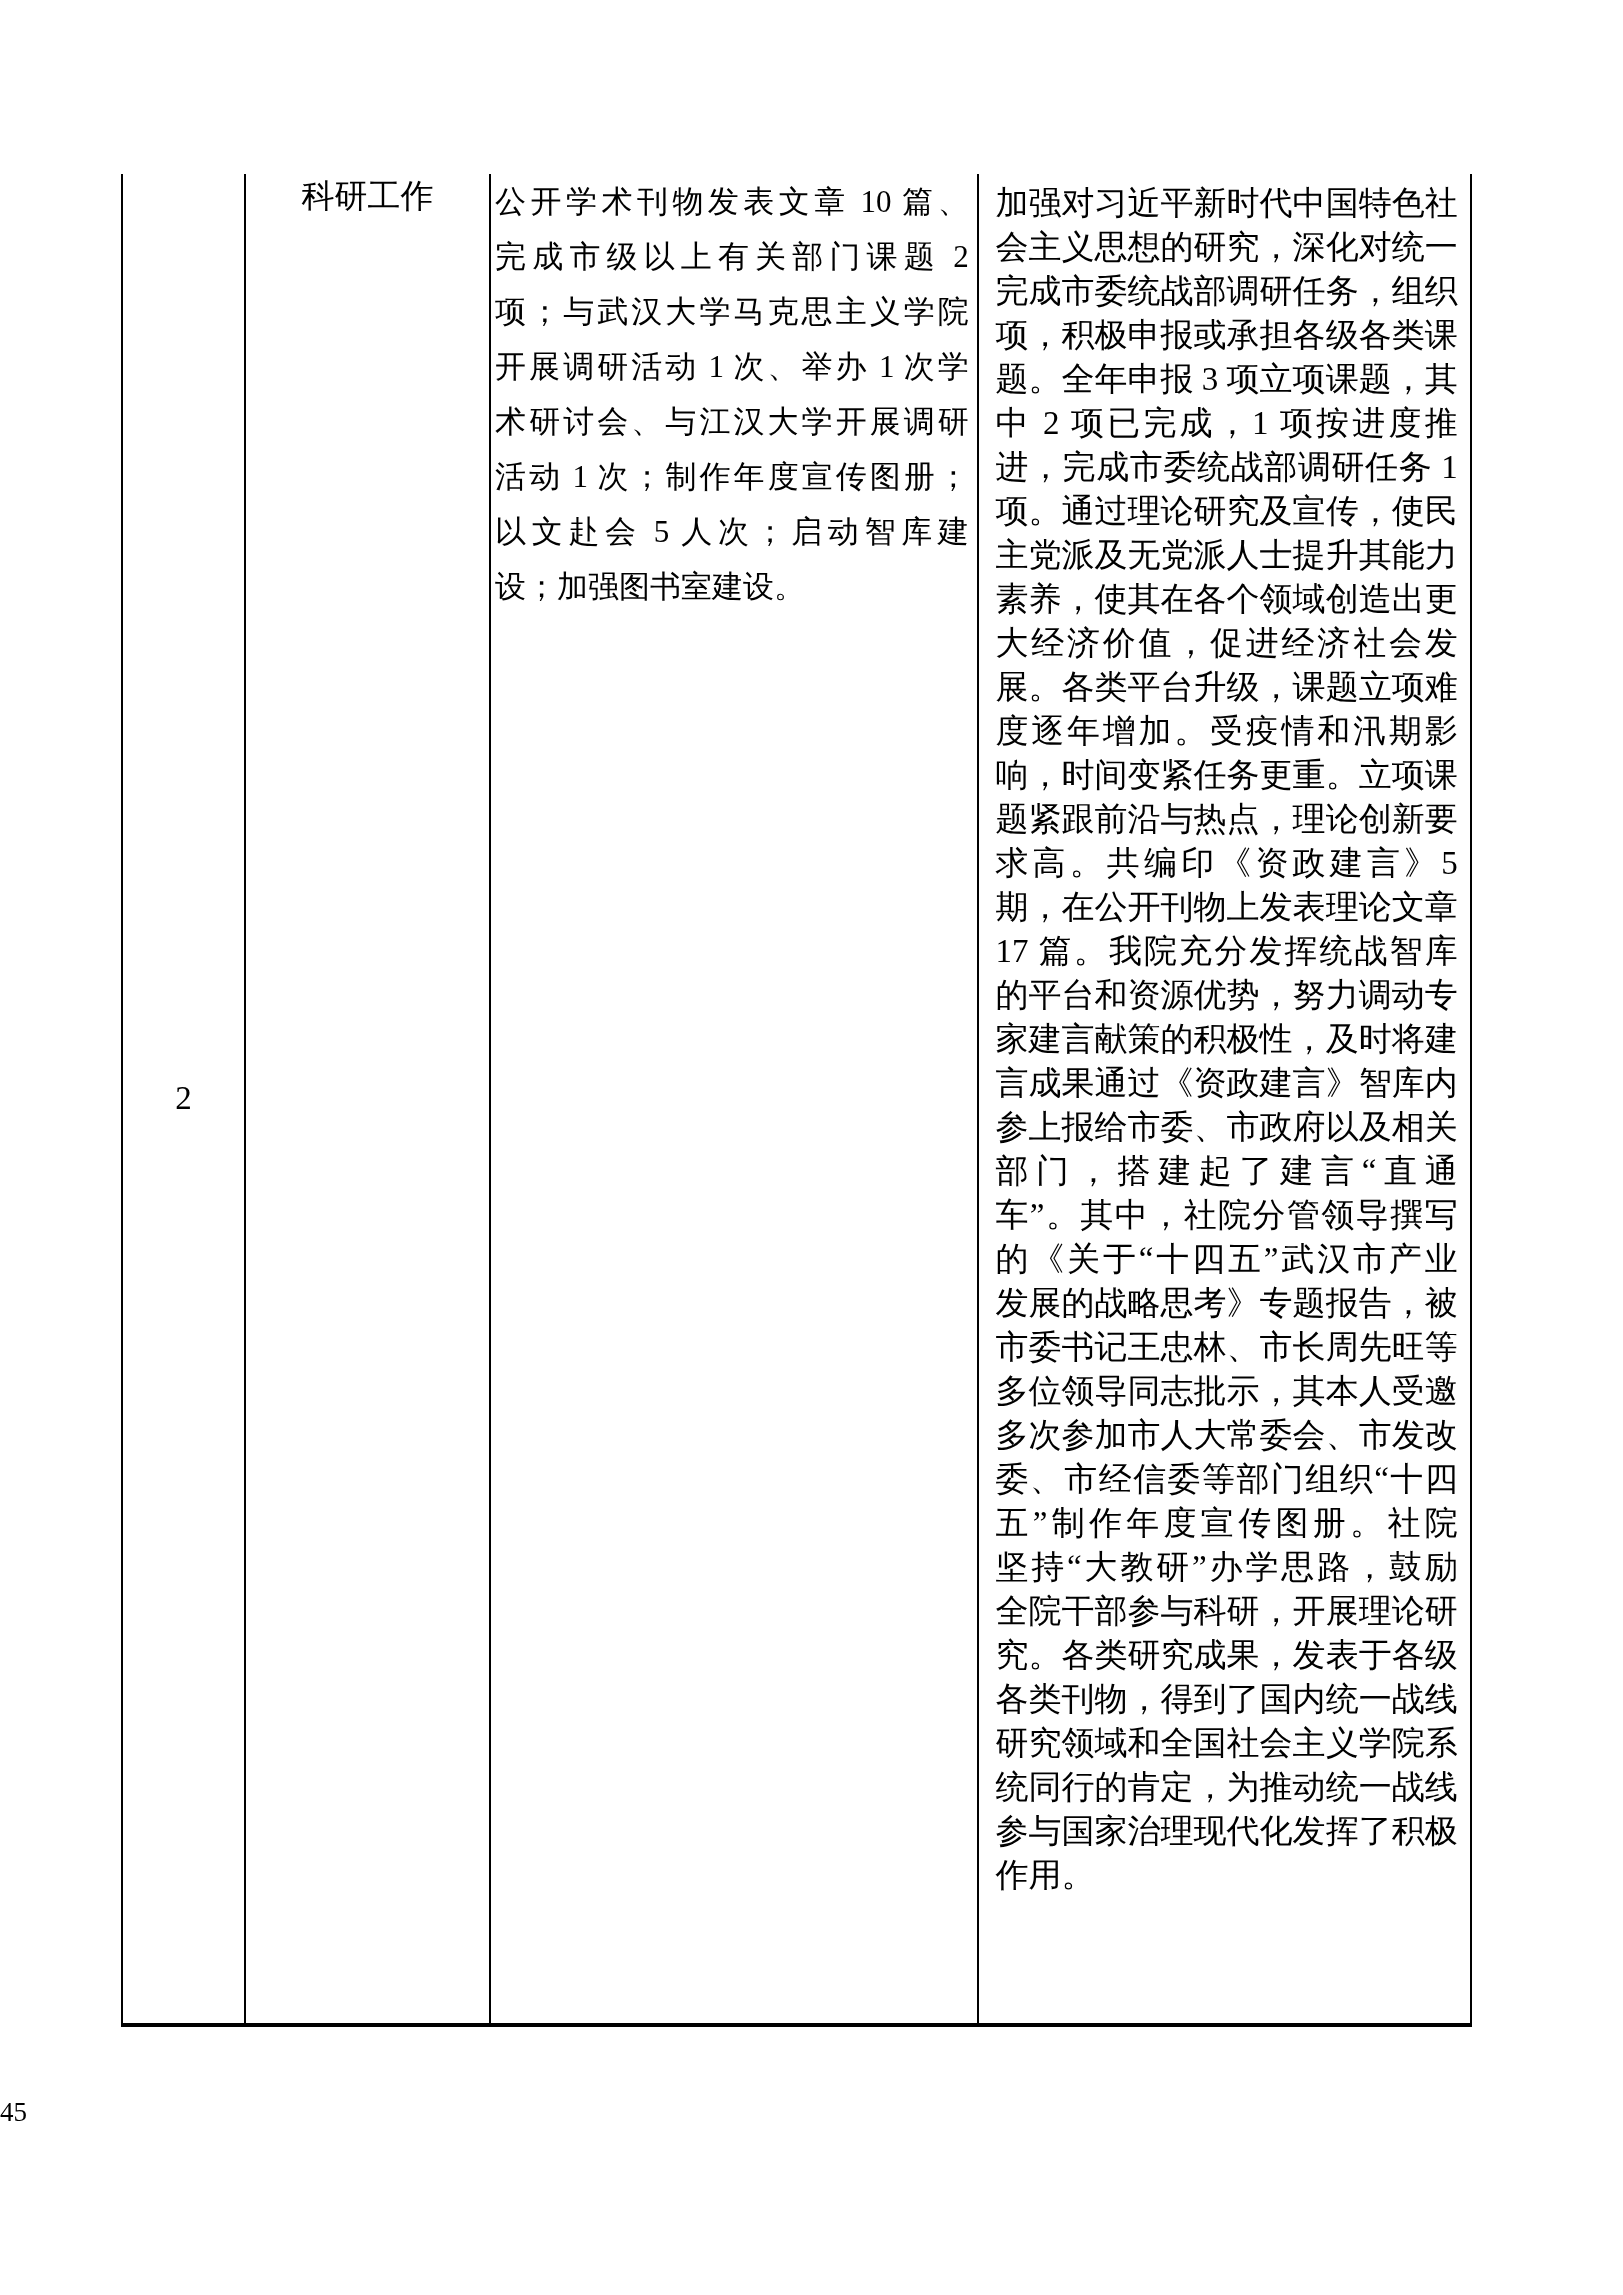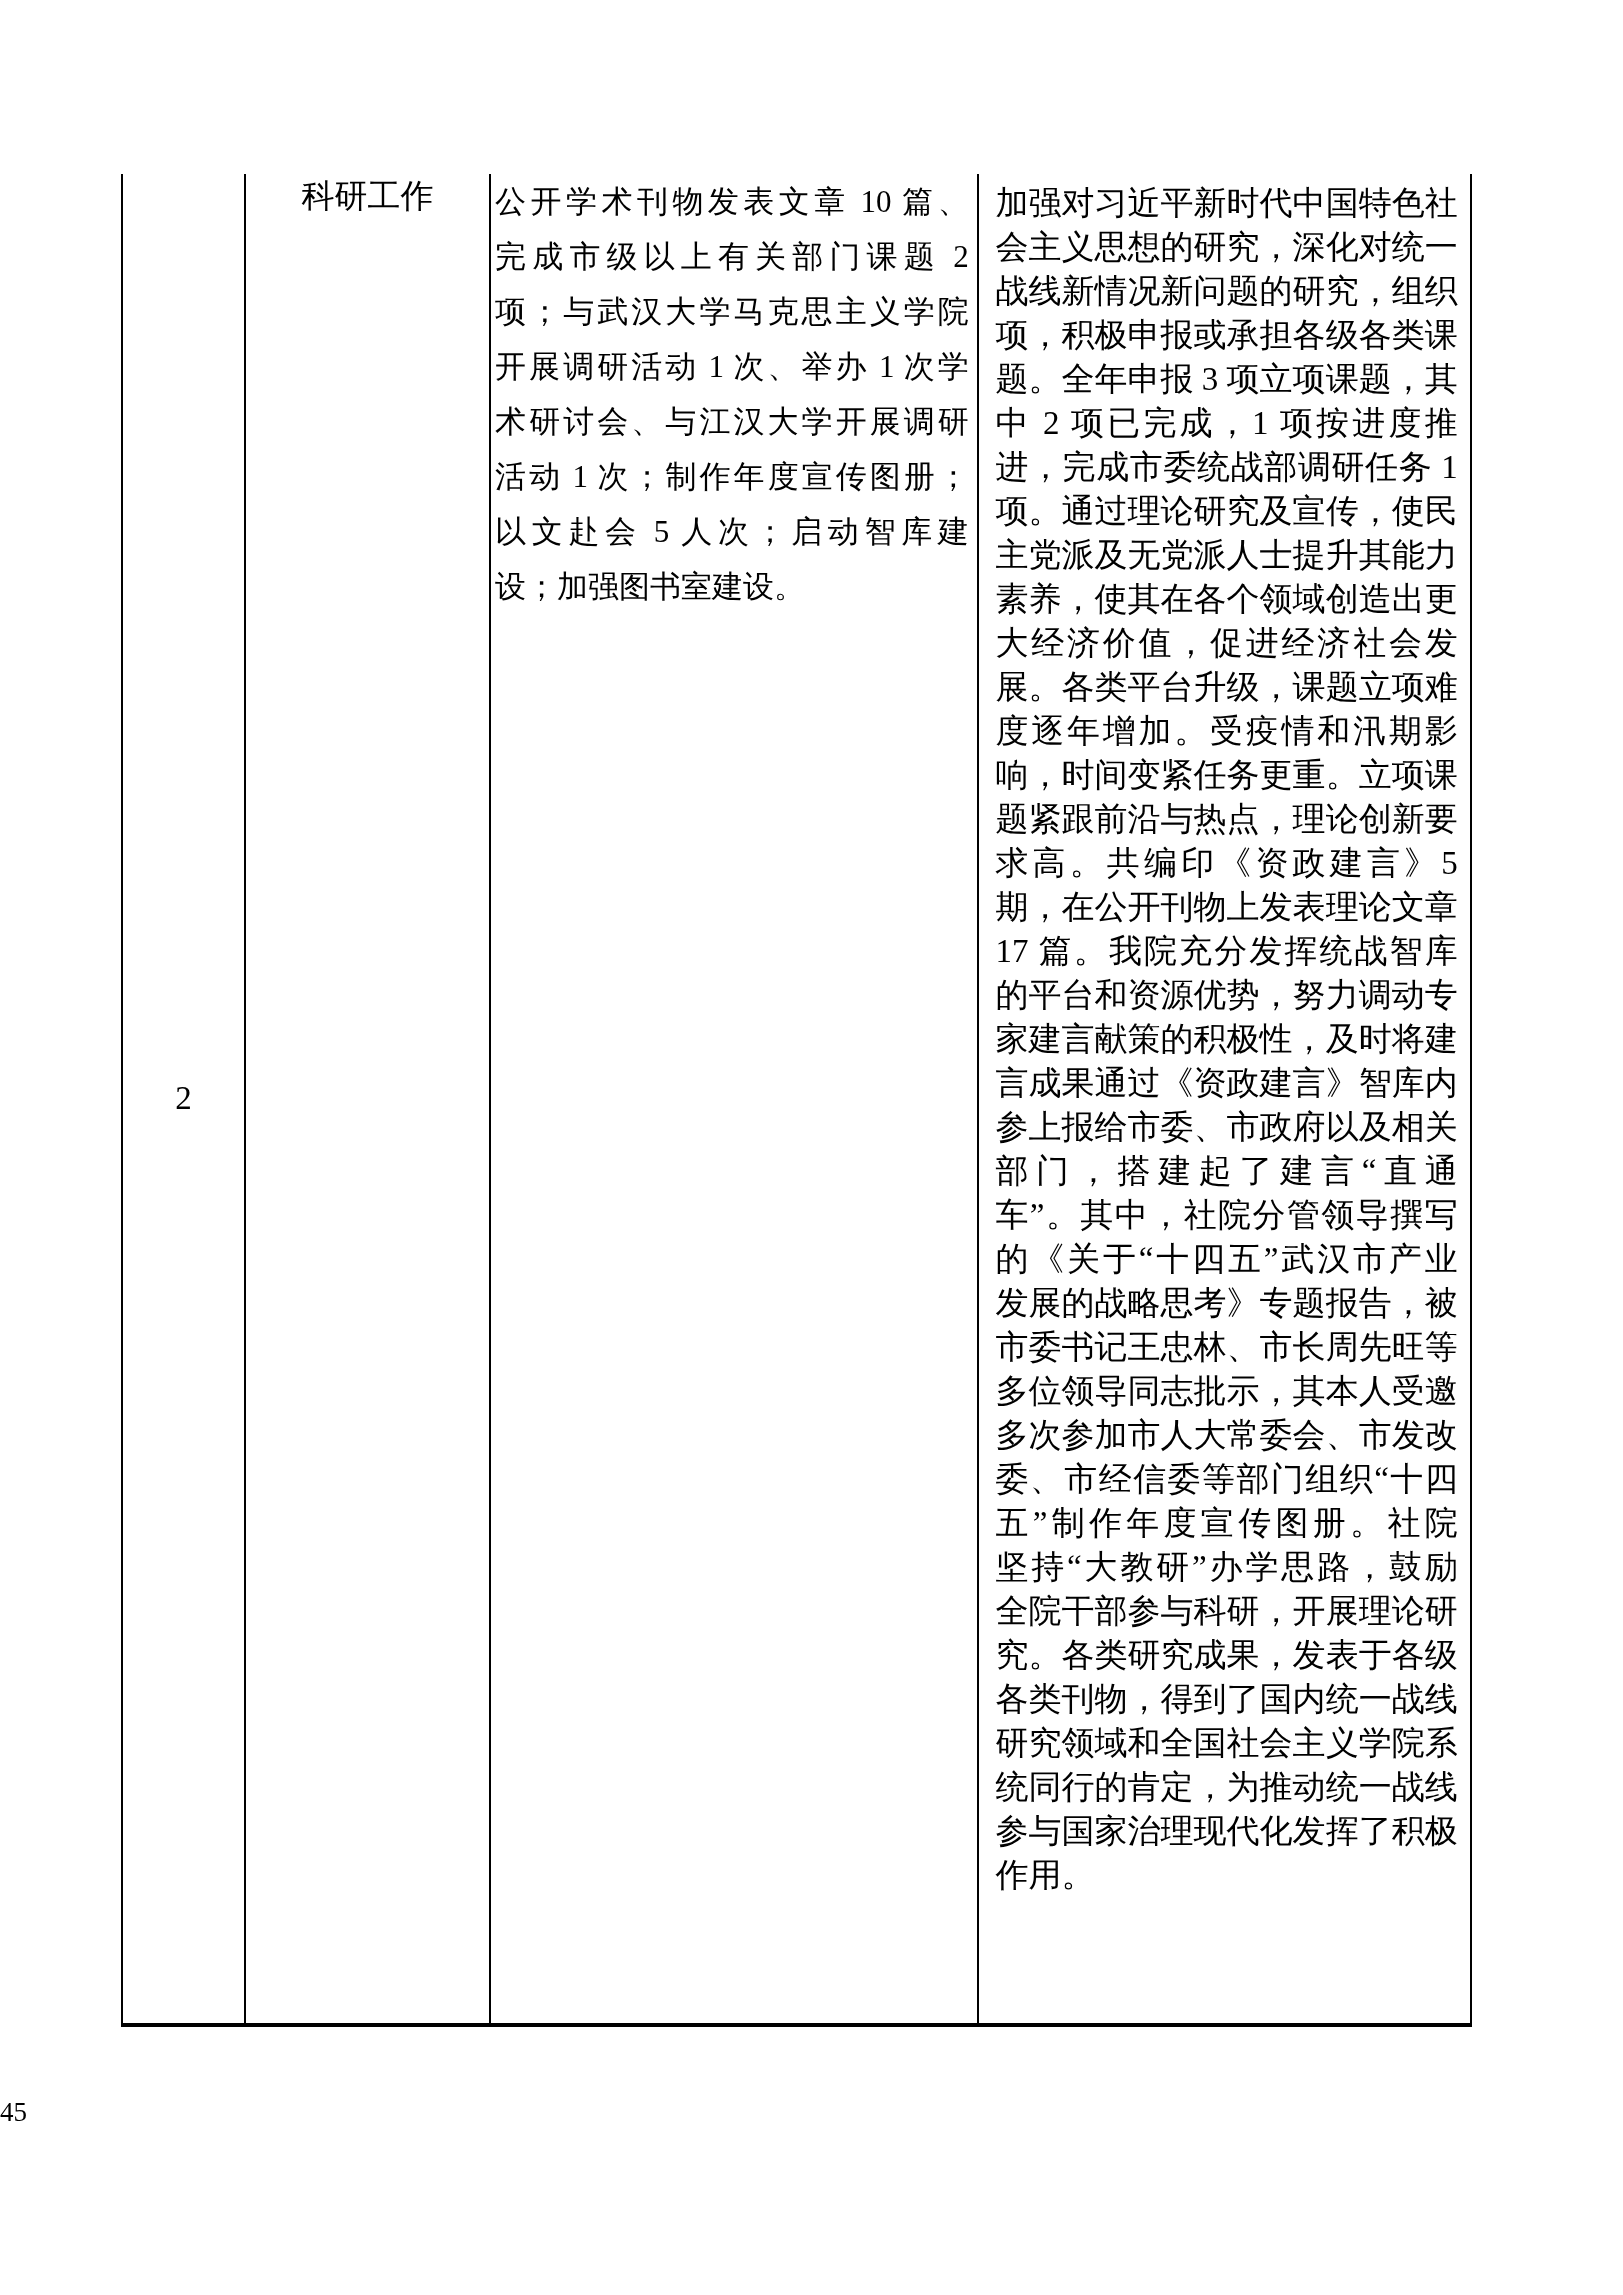--- a/index.html
+++ b/index.html
@@ -110,21 +110,21 @@
           <div class="tline">活动 1 次；制作年度宣传图册；</div>
           <div class="tline">以文赴会 5 人次；启动智库建</div>
           <div class="tline last">设；加强图书室建设。</div>
         </div>
     </div>
 
     <div class="cell cell-results">
       <div class="lines">
           <div class="tline">加强对习近平新时代中国特色社</div>
           <div class="tline">会主义思想的研究，深化对统一</div>
-          <div class="tline">战线新情况新问题的研究，组织</div>
+          <div class="tline">完成市委统战部调研任务，组织</div>
           <div class="tline">项，积极申报或承担各级各类课</div>
           <div class="tline">题。全年申报 3 项立项课题，其</div>
           <div class="tline">中 2 项已完成，1 项按进度推</div>
           <div class="tline">进，完成市委统战部调研任务 1</div>
           <div class="tline">项。通过理论研究及宣传，使民</div>
           <div class="tline">主党派及无党派人士提升其能力</div>
           <div class="tline">素养，使其在各个领域创造出更</div>
           <div class="tline">大经济价值，促进经济社会发</div>
           <div class="tline">展。各类平台升级，课题立项难</div>
           <div class="tline">度逐年增加。受疫情和汛期影</div>

